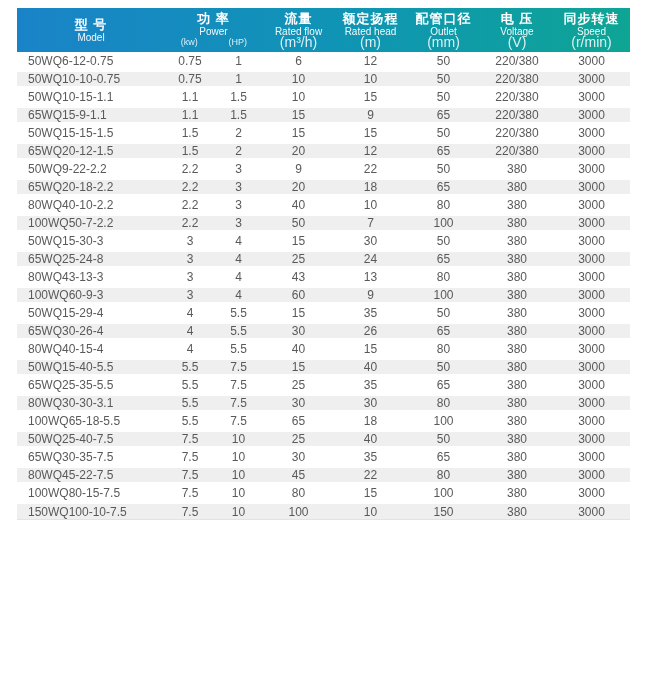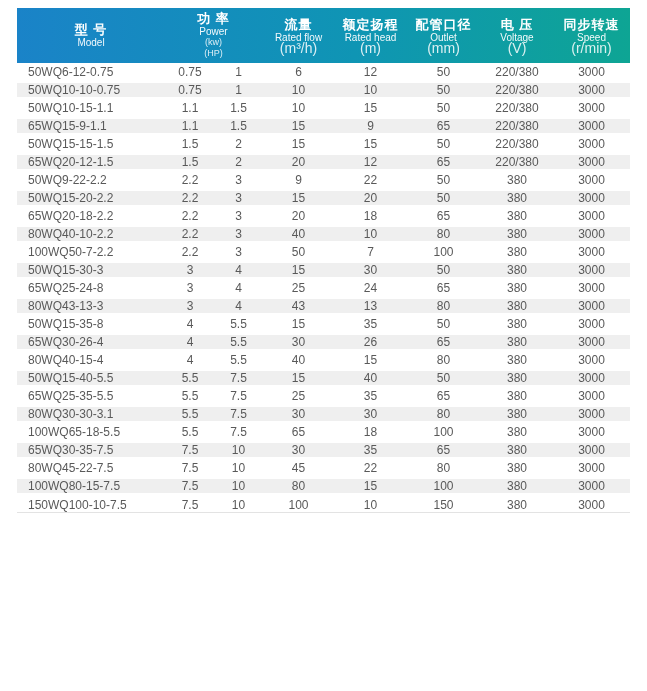--- a/index.html
+++ b/index.html
@@ -53,21 +53,20 @@
   .h-unit {
     font-size: 14px;
     line-height: 11px;
     opacity: 0.85;
   }
   .unit-split {
     display: flex;
     font-size: 9px;
     line-height: 11px;
     opacity: 0.85;
-    flex-direction: column;
   }
   .unit-split span { flex: 1; text-align: center; }
   tbody td {
     height: 18px;
     border-top: 2px solid #ffffff;
     border-bottom: 2px solid #ffffff;
     font-size: 12px;
     color: var(--row-text);
     text-align: center;
     white-space: nowrap;
@@ -202,30 +201,20 @@
           <td class="model-cell">50WQ9-22-2.2</td>
           <td>2.2</td>
           <td>3</td>
           <td>9</td>
           <td>22</td>
           <td>50</td>
           <td>380</td>
           <td>3000</td>
         </tr>
         <tr>
-          <td class="model-cell">50WQ15-20-2.2</td>
-          <td>2.2</td>
-          <td>3</td>
-          <td>15</td>
-          <td>20</td>
-          <td>50</td>
-          <td>380</td>
-          <td>3000</td>
-        </tr>
-        <tr>
           <td class="model-cell">65WQ20-18-2.2</td>
           <td>2.2</td>
           <td>3</td>
           <td>20</td>
           <td>18</td>
           <td>65</td>
           <td>380</td>
           <td>3000</td>
         </tr>
         <tr>
@@ -272,21 +261,31 @@
           <td class="model-cell">80WQ43-13-3</td>
           <td>3</td>
           <td>4</td>
           <td>43</td>
           <td>13</td>
           <td>80</td>
           <td>380</td>
           <td>3000</td>
         </tr>
         <tr>
-          <td class="model-cell">50WQ15-35-8</td>
+          <td class="model-cell">100WQ60-9-3</td>
+          <td>3</td>
+          <td>4</td>
+          <td>60</td>
+          <td>9</td>
+          <td>100</td>
+          <td>380</td>
+          <td>3000</td>
+        </tr>
+        <tr>
+          <td class="model-cell">50WQ15-29-4</td>
           <td>4</td>
           <td>5.5</td>
           <td>15</td>
           <td>35</td>
           <td>50</td>
           <td>380</td>
           <td>3000</td>
         </tr>
         <tr>
           <td class="model-cell">65WQ30-26-4</td>
@@ -338,20 +337,30 @@
           <td>380</td>
           <td>3000</td>
         </tr>
         <tr>
           <td class="model-cell">100WQ65-18-5.5</td>
           <td>5.5</td>
           <td>7.5</td>
           <td>65</td>
           <td>18</td>
           <td>100</td>
+          <td>380</td>
+          <td>3000</td>
+        </tr>
+        <tr>
+          <td class="model-cell">50WQ25-40-7.5</td>
+          <td>7.5</td>
+          <td>10</td>
+          <td>25</td>
+          <td>40</td>
+          <td>50</td>
           <td>380</td>
           <td>3000</td>
         </tr>
         <tr>
           <td class="model-cell">65WQ30-35-7.5</td>
           <td>7.5</td>
           <td>10</td>
           <td>30</td>
           <td>35</td>
           <td>65</td>

